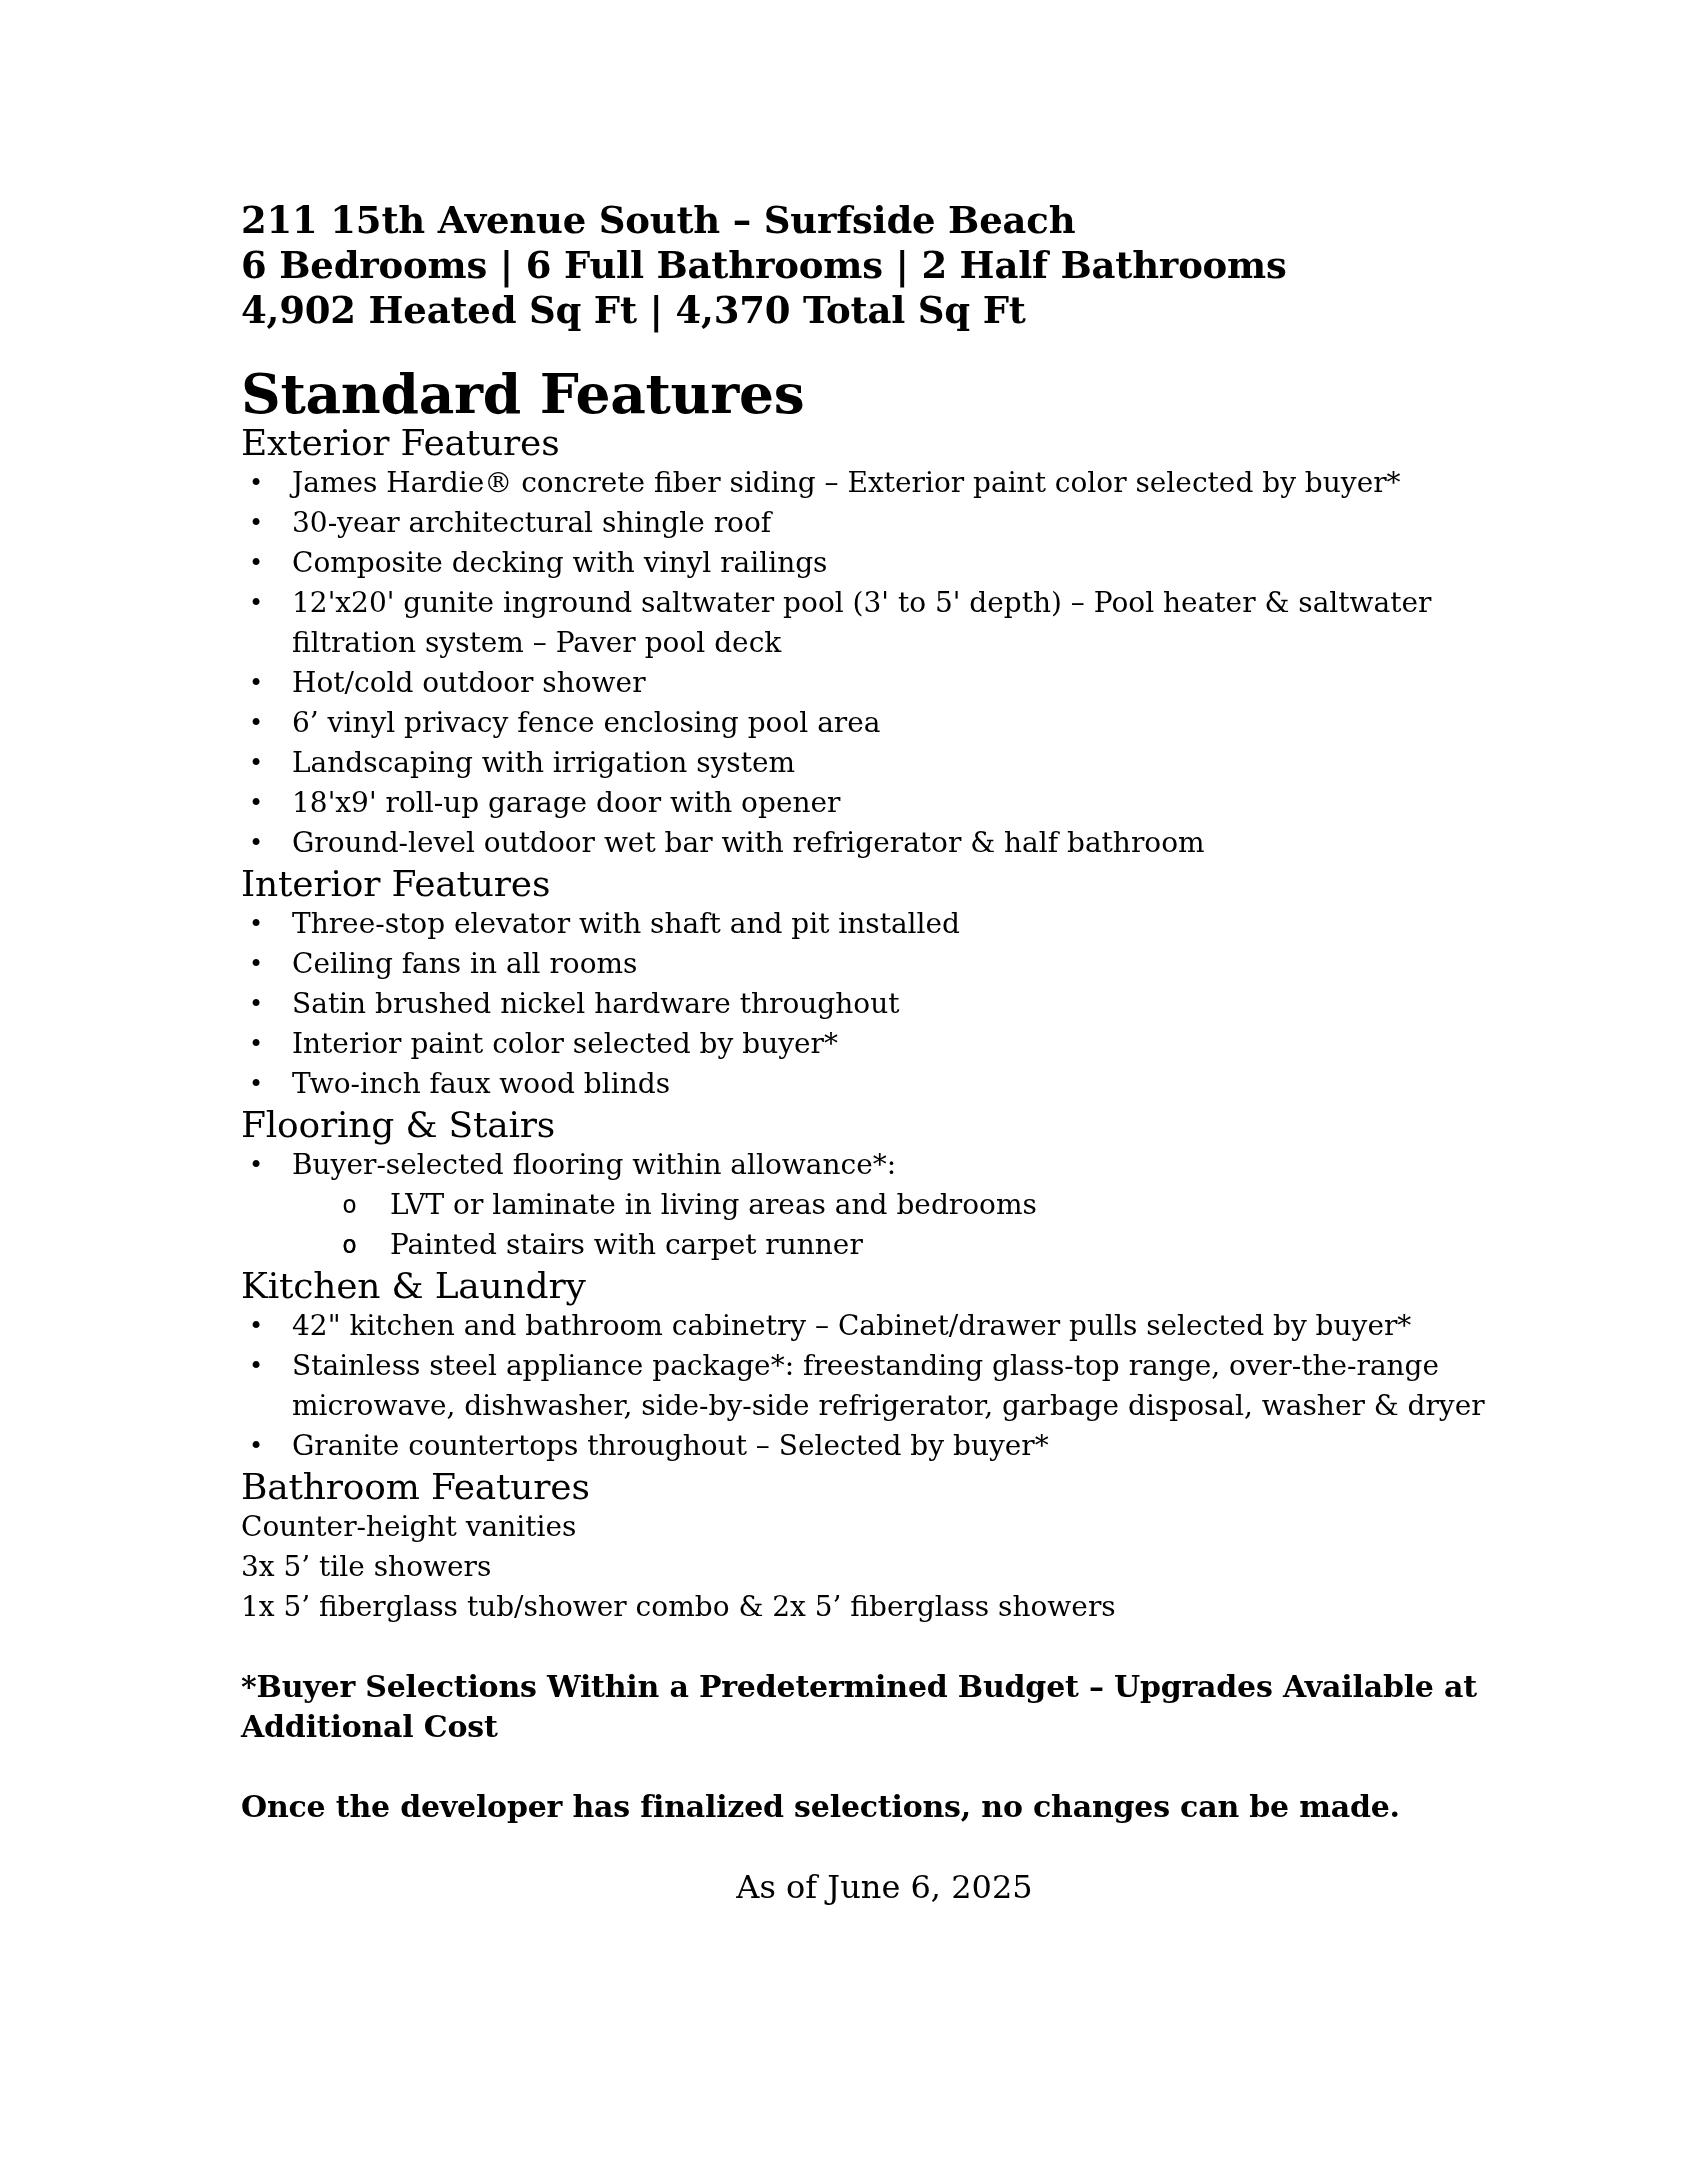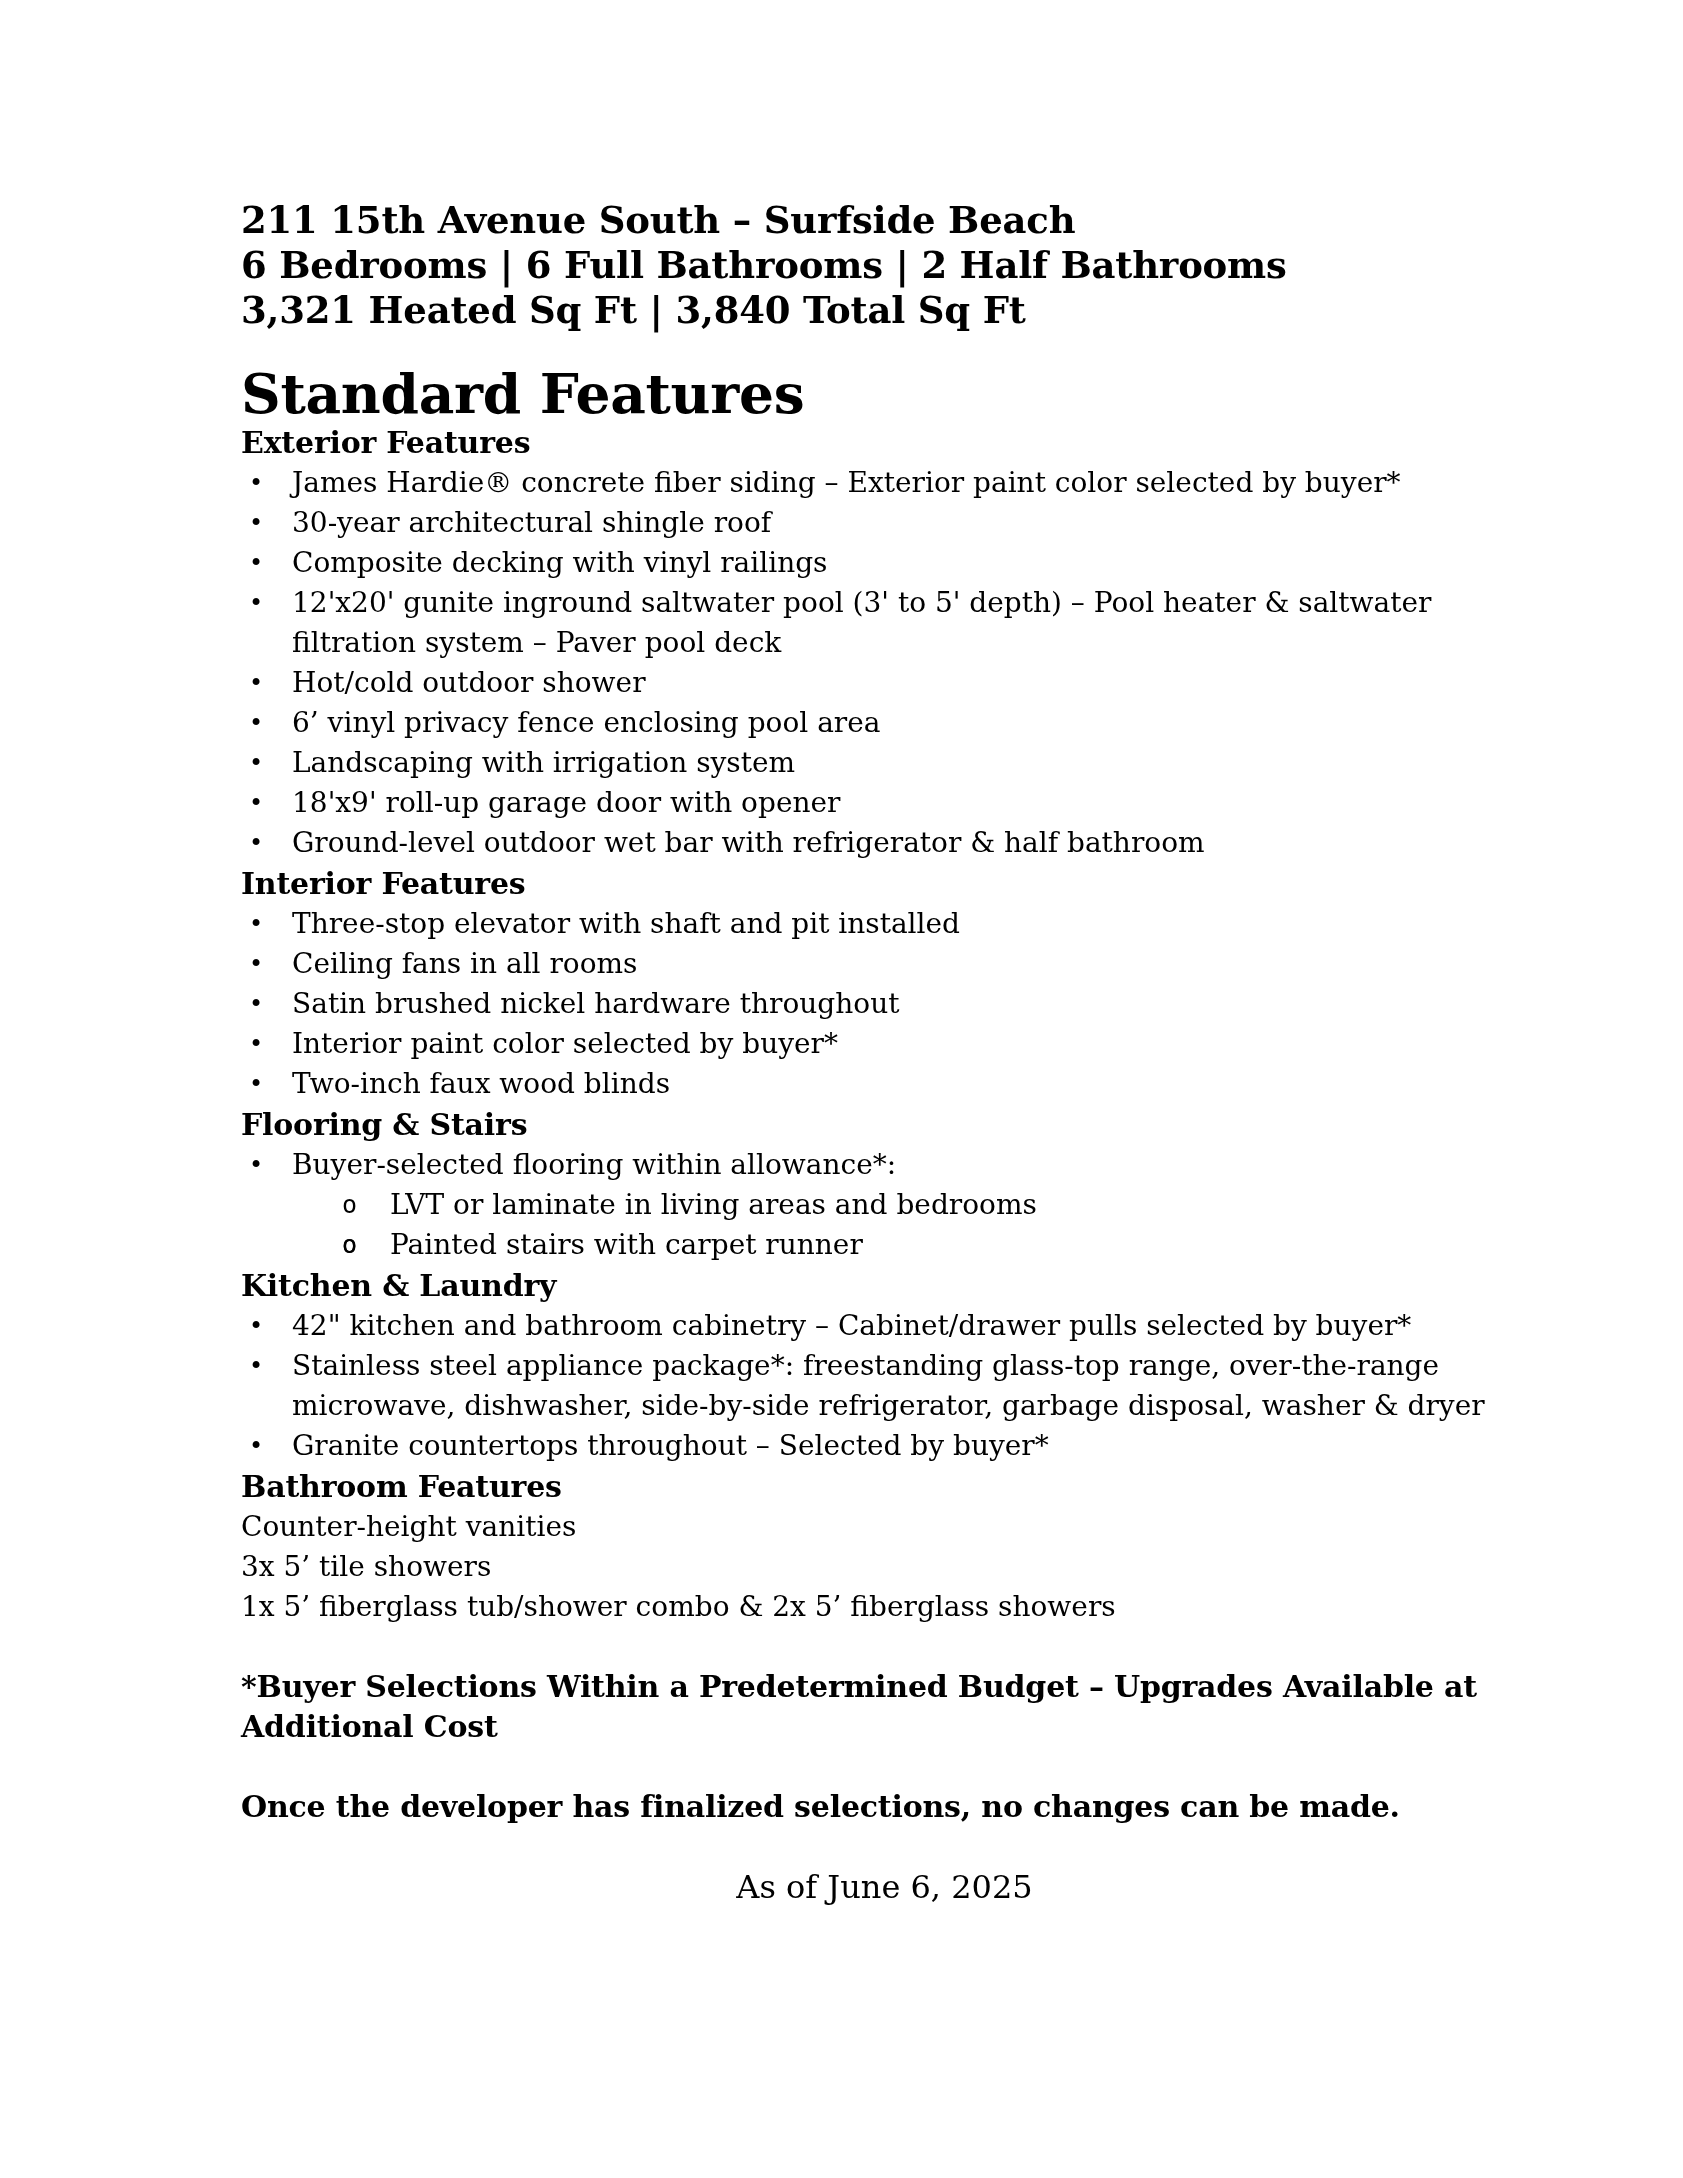--- a/index.html
+++ b/index.html
@@ -25,22 +25,22 @@
     letter-spacing: -0.2px;
   }
   .h1 {
     font-size: 55px;
     font-weight: bold;
     line-height: 57px;
     margin-top: 32px;
     letter-spacing: -0.3px;
   }
   .h2 {
-    font-size: 30px;
-    font-weight: bold;
+    font-size: 36px;
+    font-weight: normal;
     line-height: 41px;
     letter-spacing: -0.2px;
   }
   .row {
     font-size: 28px;
     line-height: 40px;
     position: relative;
   }
   .bullet-row { padding-left: 51px; max-width: 1287px; }
   .bullet-row .marker {
@@ -76,21 +76,21 @@
 </style>
 </head>
 <body>
 
 <div class="page">
   <div class="content">
 
     <div>
       <div class="title-line">211 15th Avenue South – Surfside Beach</div>
       <div class="title-line">6 Bedrooms | 6 Full Bathrooms | 2 Half Bathrooms</div>
-      <div class="title-line">3,321 Heated Sq Ft | 3,840 Total Sq Ft</div>
+      <div class="title-line">4,902 Heated Sq Ft | 4,370 Total Sq Ft</div>
     </div>
 
     <div class="h1">Standard Features</div>
 
     <div>
       <div class="h2">Exterior Features</div>
       <div class="row bullet-row"><span class="marker">•</span><span>James Hardie® concrete fiber siding – Exterior paint color selected by buyer*</span></div>
       <div class="row bullet-row"><span class="marker">•</span><span>30-year architectural shingle roof</span></div>
       <div class="row bullet-row"><span class="marker">•</span><span>Composite decking with vinyl railings</span></div>
       <div class="row bullet-row"><span class="marker">•</span><span>12'x20' gunite inground saltwater pool (3' to 5' depth) – Pool heater &amp; saltwater filtration system – Paver pool deck</span></div>

